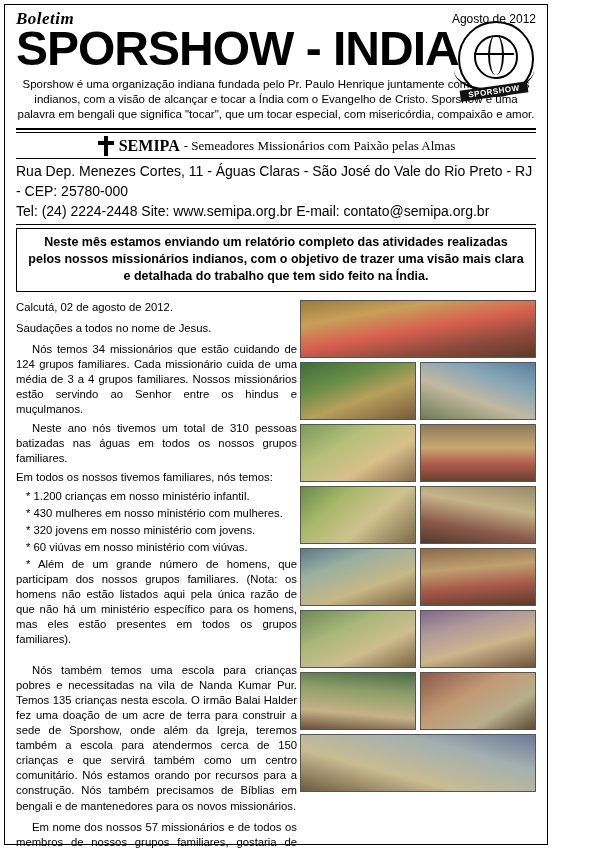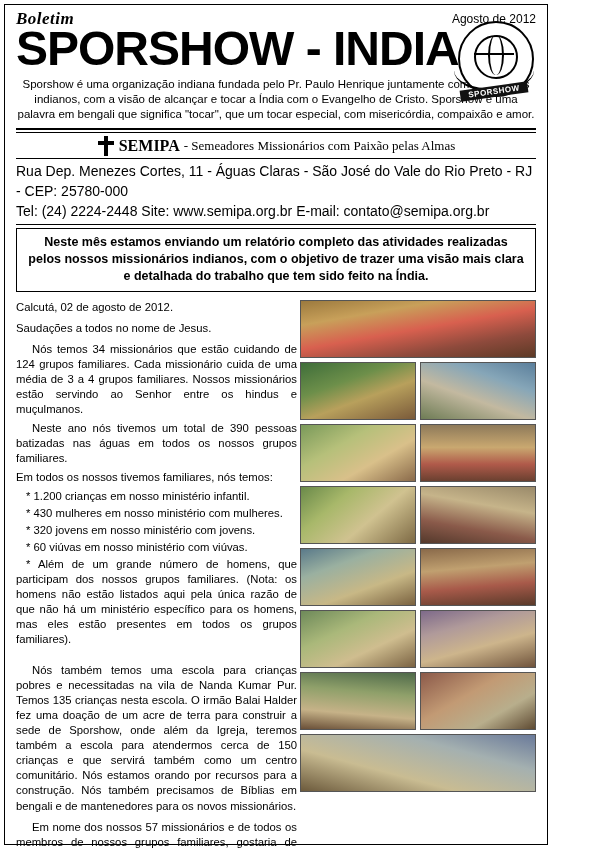--- a/index.html
+++ b/index.html
@@ -293,21 +293,21 @@
 
     <div class="highlight">Neste mês estamos enviando um relatório completo das atividades realizadas pelos nossos missionários indianos, com o objetivo de trazer uma visão mais clara e detalhada do trabalho que tem sido feito na Índia.</div>
 
     <div class="content">
 
       <div class="col-text">
         <p>Calcutá, 02 de agosto de 2012.</p>
         <p>Saudações a todos no nome de Jesus.</p>
 
         <p class="indent tight">Nós temos 34 missionários que estão cuidando de 124 grupos familiares. Cada missionário cuida de uma média de 3 a 4 grupos familiares. Nossos missionários estão servindo ao Senhor entre os hindus e muçulmanos.</p>
-        <p class="indent tight">Neste ano nós tivemos um total de 390 pessoas batizadas nas águas em todos os nossos grupos familiares.</p>
+        <p class="indent tight">Neste ano nós tivemos um total de 310 pessoas batizadas nas águas em todos os nossos grupos familiares.</p>
         <p class="tight">Em todos os nossos tivemos familiares, nós temos:</p>
 
         <p class="bullet">* 1.200 crianças em nosso ministério infantil.</p>
         <p class="bullet">* 430 mulheres em nosso ministério com mulheres.</p>
         <p class="bullet">* 320 jovens em nosso ministério com jovens.</p>
         <p class="bullet">* 60 viúvas em nosso ministério com viúvas.</p>
         <p class="bullet" style="margin-bottom:16px;">* Além de um grande número de homens, que participam dos nossos grupos familiares. (Nota: os homens não estão listados aqui pela única razão de que não há um ministério específico para os homens, mas eles estão presentes em todos os grupos familiares).</p>
 
         <p class="indent">Nós também temos uma escola para crianças pobres e necessitadas na vila de Nanda Kumar Pur. Temos 135 crianças nesta escola. O irmão Balai Halder fez uma doação de um acre de terra para construir a sede de Sporshow, onde além da Igreja, teremos também a escola para atendermos cerca de 150 crianças e que servirá também como um centro comunitário. Nós estamos orando por recursos para a construção. Nós também precisamos de Bíblias em bengali e de mantenedores para os novos missionários.</p>
         <p class="indent">Em nome dos nossos 57 missionários e de todos os membros de nossos grupos familiares, gostaria de agradecer as vossas orações e contribuições que tem tornado possível compartilharmos o Evangelho entre os hindus e muçulmanos do Estado de West Bengal, na Índia.</p>

